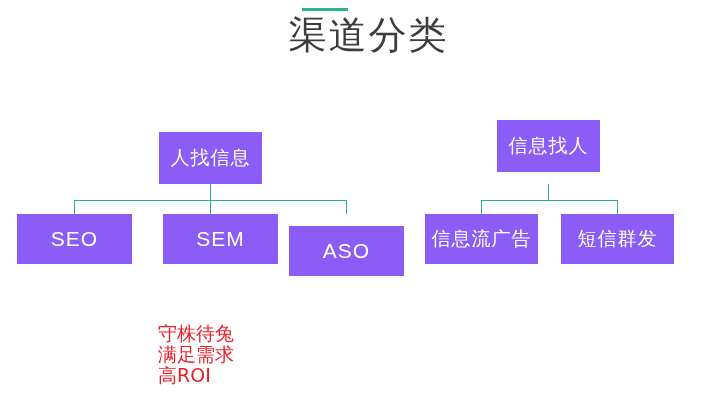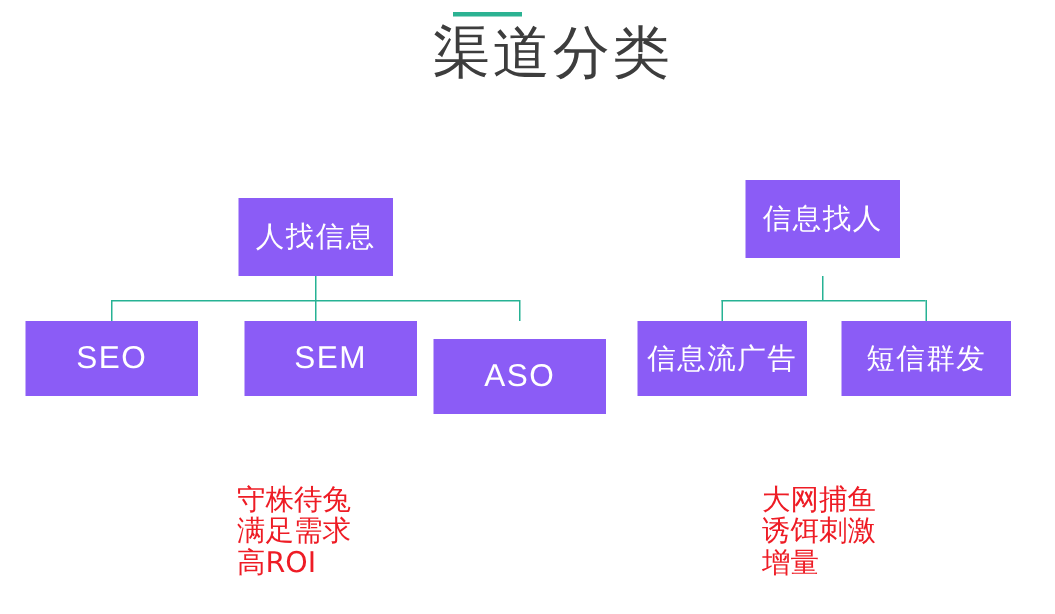--- a/index.html
+++ b/index.html
@@ -105,17 +105,14 @@
   <div class="node" style="left:497px; top:120px; width:103px; height:52px;">信息找人</div>
 
   <div class="line vline" style="left:548px; top:184px; width:1px; height:16px;"></div>
   <div class="line hline" style="left:481px; top:200px; width:136px; height:1px;"></div>
   <div class="line vline" style="left:481px; top:200px; width:1px; height:14px;"></div>
   <div class="line vline" style="left:617px; top:200px; width:1px; height:14px;"></div>
 
   <div class="node" style="left:425px; top:214px; width:113px; height:50px;">信息流广告</div>
   <div class="node" style="left:561px; top:214px; width:113px; height:50px;">短信群发</div>
 
-  <div class="note" style="left:508px; top:323px;">大网捕鱼
-诱饵刺激
-增量</div>
 
 </div>
 
 </body></html>

